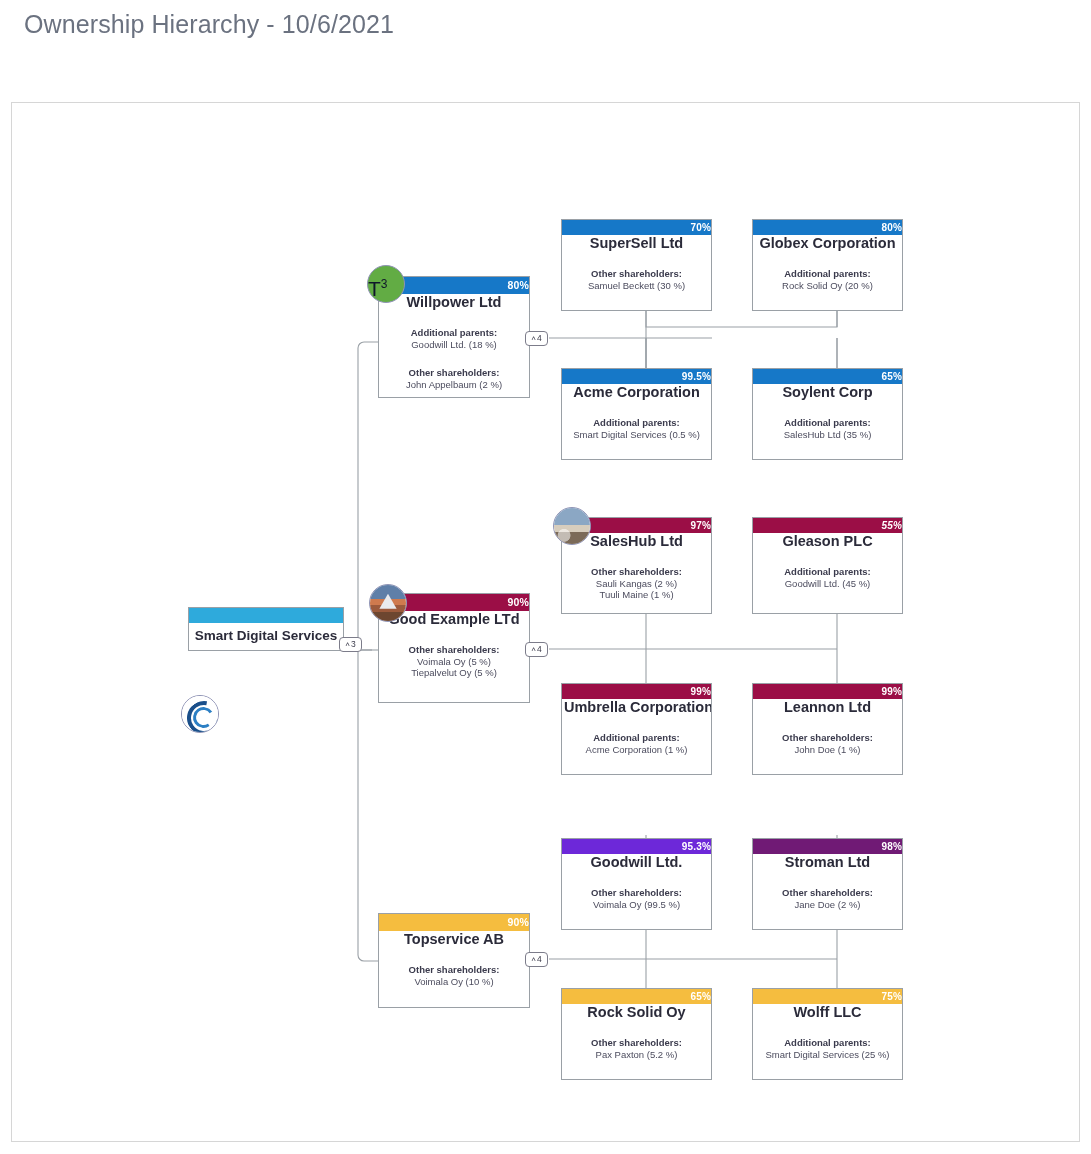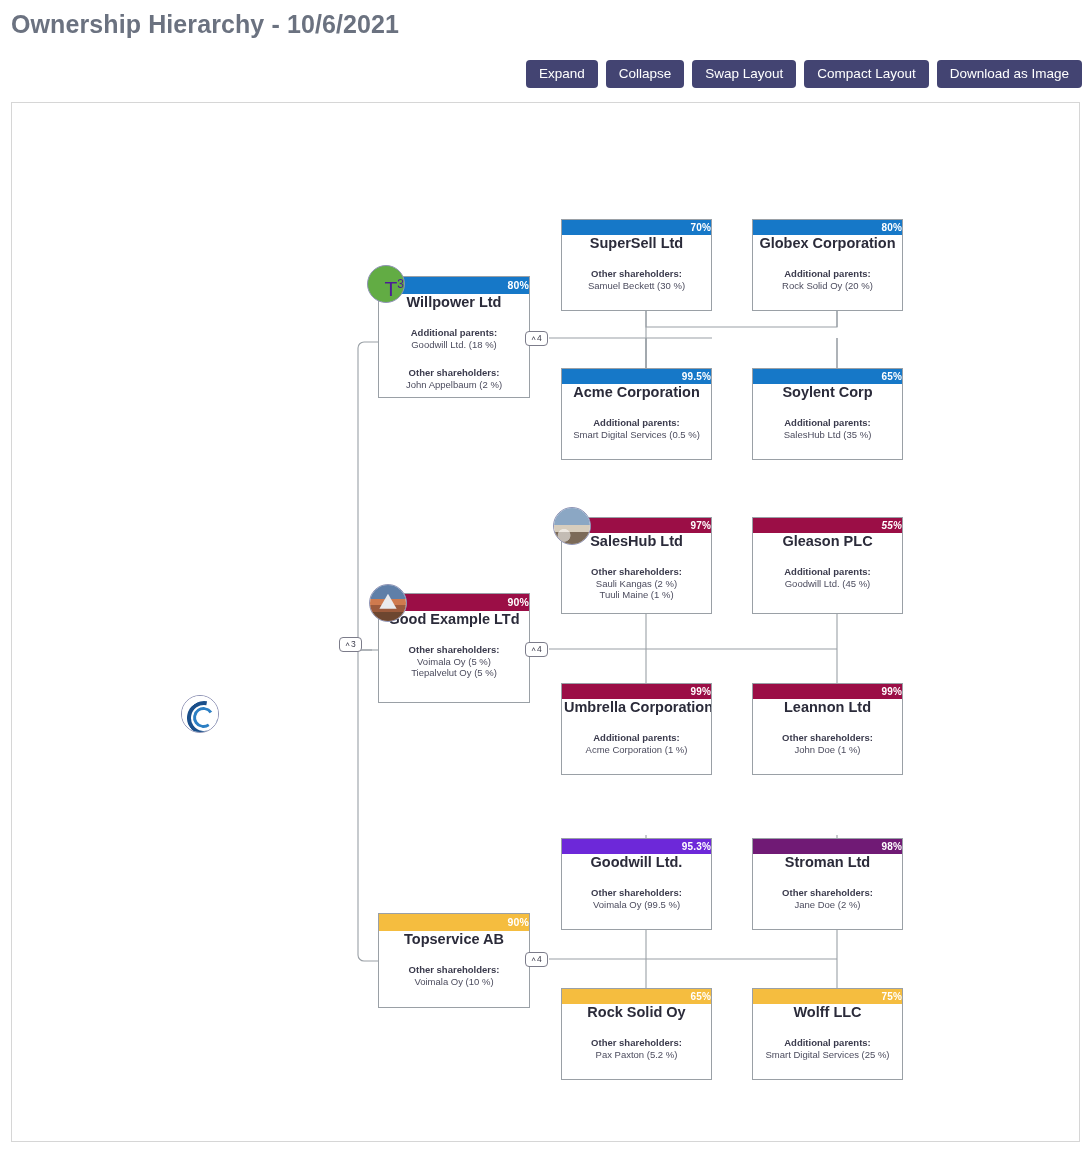--- a/index.html
+++ b/index.html
@@ -13,23 +13,23 @@
     position: relative;
     width: 1091px;
     height: 1154px;
     overflow: hidden;
     background: #ffffff;
   }
 
   
   .page-title {
     position: absolute;
-    left: 11px; top: 10px;
+    left: 24px; top: 10px;
     font-size: 25px;
-    font-weight: 700;
+    font-weight: 400;
     color: #6b7280;
     letter-spacing: 0.1px;
     white-space: nowrap;
   }
   .toolbar {
     position: absolute;
     right: 9px; top: 60px;
     display: flex;
     gap: 8px;
   }
@@ -116,24 +116,24 @@
     position: absolute;
     width: 38px; height: 38px;
     border-radius: 50%;
     border: 1px solid #8f93b5;
     overflow: hidden;
     background: #ffffff;
     z-index: 6;
   }
   .avatar.letter {
     background: #62ac44;
-    color: #4c1d95;
+    color: #0f172a;
     font-size: 21px;
     font-weight: 400;
-    text-align: right;
+    text-align: left;
     line-height: 36px;
     border-color: #8f93b5;
   }
   .avatar.letter sup {
     font-size: 12px;
     vertical-align: super;
   }
   .avatar .grad-sky {
     width: 100%; height: 100%;
     background:
@@ -200,27 +200,20 @@
   }
   .badge .chev { font-size: 8px; margin-right: 1px; }
 </style>
 </head>
 <body>
 
 <div id="page">
 
   <div class="page-title">Ownership Hierarchy - 10/6/2021</div>
 
-  <div class="toolbar">
-    <button class="tb-btn">Expand</button>
-    <button class="tb-btn">Collapse</button>
-    <button class="tb-btn">Swap Layout</button>
-    <button class="tb-btn">Compact Layout</button>
-    <button class="tb-btn">Download as Image</button>
-  </div>
 
   <div class="canvas">
 
     <svg class="lines" width="1067" height="1038" viewBox="0 0 1067 1038" fill="none">
       <g stroke="#9aa0a6" stroke-width="1.1" fill="none">
 
         <path d="M330 547 H 346"></path>
         <path d="M346 547 V 547"></path>
 
         <path d="M346 547 V 245 a6 6 0 0 1 6 -6 H 366"></path>
@@ -264,20 +257,24 @@
         <path d="M700 856 H 825"></path>
       </g>
 
       <g stroke="#9aa0a6" stroke-width="1.1" fill="none">
 
         <path d="M634 305 V 235"></path>
         <path d="M825 305 V 235"></path>
       </g>
     </svg>
 
+    <div class="node" style="left:176px; top:504px; width:156px; height:44px;">
+      <div class="node-hdr" style="background:#2eaadc;"></div>
+      <div class="node-name" style="margin-top:5px; font-size:13.5px;">Smart Digital Services</div>
+    </div>
     <div class="avatar" style="left:169px; top:592px;">
       <div class="logo-swirl"></div>
     </div>
     <div class="badge" style="left:327px; top:534px;">
       <span class="chev">˄</span><span>3</span>
     </div>
 
     <div class="node big" style="left:366px; top:173px; width:152px; height:122px;">
       <div class="node-hdr" style="background:#1678c8;">80%</div>
       <div class="node-name">Willpower Ltd</div>

